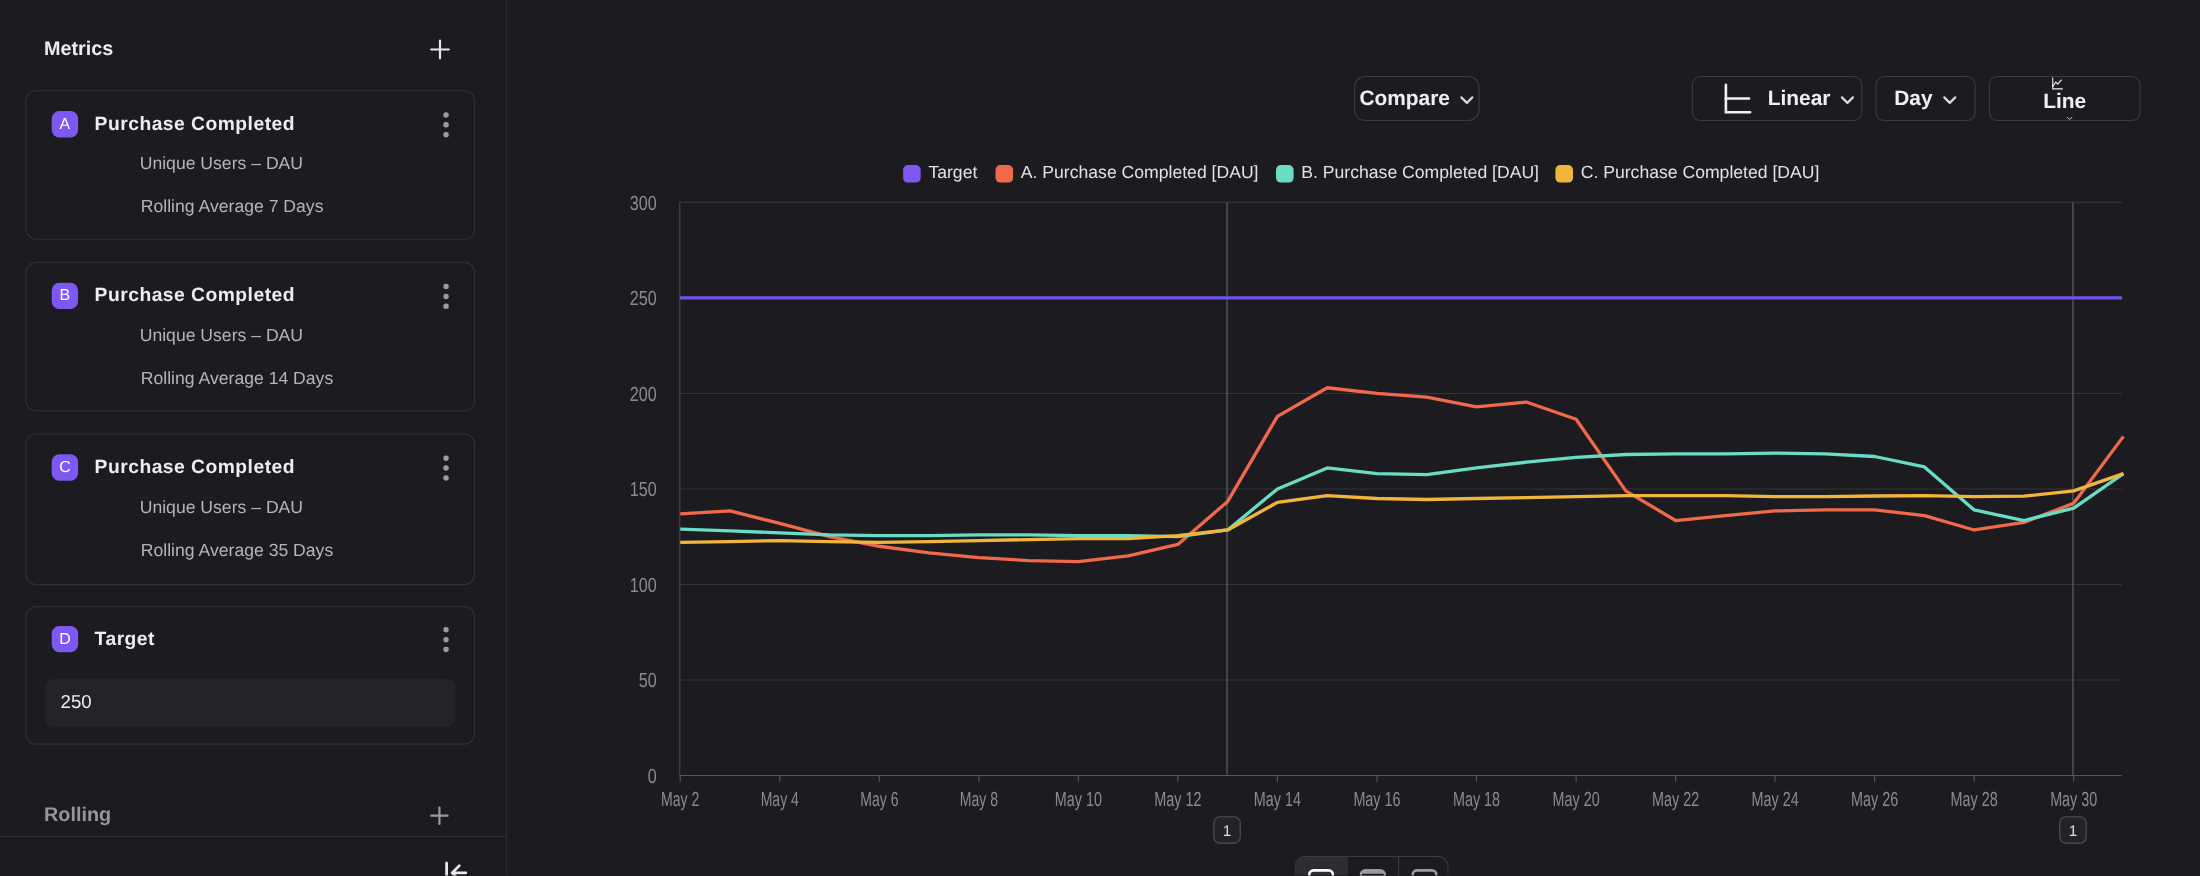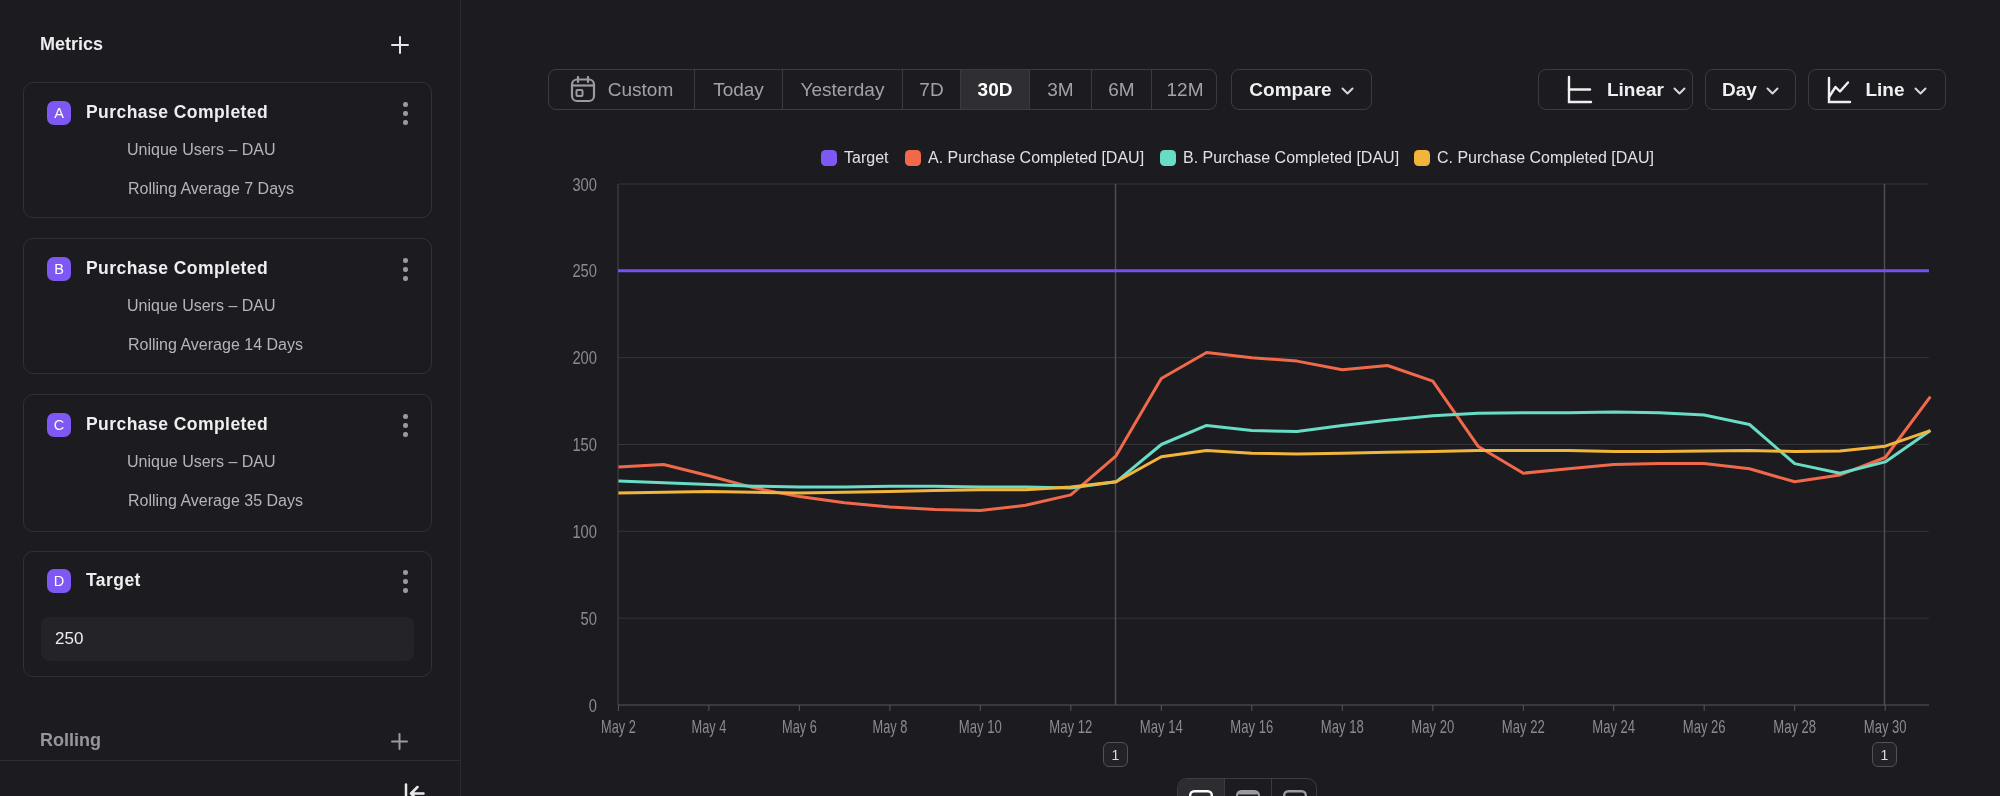--- a/index.html
+++ b/index.html
@@ -97,39 +97,22 @@
     <div class="abs" style="left:40px; top:730px; color:#96969b; font-size:18px; font-weight:700;">Rolling</div>
     <svg class="abs" style="left:391px; top:733px;" width="17" height="17" viewBox="0 0 17 17">
       <path d="M8.5 1 V16 M1 8.5 H16" fill="none" stroke="#9a9a9f" stroke-width="2" stroke-linecap="round"></path>
     </svg>
     <div class="abs" style="left:0; top:760px; width:460px; height:1px; background:#2c2c31;"></div>
     <svg class="abs" style="left:402px; top:783px;" width="24" height="13" viewBox="0 0 24 13">
       <path d="M4 1.5 V13 M9 10.5 H21.5 M9 10.5 l6.5 -6.5 M9 10.5 l6.5 6.5" fill="none" stroke="#e9e9ec" stroke-width="2.5" stroke-linecap="round"></path>
     </svg>
   </div>
 
-  <div class="abs" style="left:548px; top:69px; width:669px; height:41px; border:1px solid #3b3b41; border-radius:8px;">
-    <div class="seg" style="left:0; width:145px; border-left:none;">
-      <svg width="26" height="27" viewBox="0 0 26 27" style="margin-right:12px;">
-        <rect x="2" y="3.5" width="22" height="21.5" rx="5" fill="none" stroke="#9b9ba1" stroke-width="2.2"></rect>
-        <path d="M2 9.5 H24" stroke="#9b9ba1" stroke-width="2.2"></path>
-        <path d="M8 1 V6 M18 1 V6" stroke="#9b9ba1" stroke-width="2.2" stroke-linecap="round"></path>
-        <rect x="6.5" y="14" width="6" height="6" rx="1" fill="none" stroke="#9b9ba1" stroke-width="2"></rect>
-      </svg>
-      Custom</div>
-    <div class="seg" style="left:145px; width:88px;">Today</div>
-    <div class="seg" style="left:233px; width:120px;">Yesterday</div>
-    <div class="seg" style="left:353px; width:58px;">7D</div>
-    <div class="seg" style="left:411px; width:69px; background:#2e2e33; color:#ffffff; font-weight:700;">30D</div>
-    <div class="seg" style="left:480px; width:62px;">3M</div>
-    <div class="seg" style="left:542px; width:60px;">6M</div>
-    <div class="seg" style="left:602px; width:67px; border-radius:0 8px 8px 0;">12M</div>
-  </div>
-
-  <div class="btn" style="left:1231px; width:141px;">Compare
+
+  <div class="btn" style="left:1231px; width:114px;border-radius:10px;">Compare
     <svg class="chev" width="13" height="8" viewBox="0 0 13 8">
         <path d="M1.5 1.5 L6.5 6.5 L11.5 1.5" fill="none" stroke="#d8d8dc" stroke-width="2" stroke-linecap="round" stroke-linejoin="round"></path>
       </svg>
   </div>
 
   <div class="btn" style="left:1538px; width:155px;padding-left:22px;">
     <svg width="26" height="29" viewBox="0 0 26 29" style="margin-right:14px;">
       <path d="M2 2 V27 H24" fill="none" stroke="#f0f0f2" stroke-width="2.4" stroke-linecap="round"></path>
       <path d="M2 14.5 H23" stroke="#f0f0f2" stroke-width="2.4" stroke-linecap="round"></path>
     </svg>
@@ -138,21 +121,21 @@
         <path d="M1.5 1.5 L6.5 6.5 L11.5 1.5" fill="none" stroke="#d8d8dc" stroke-width="2" stroke-linecap="round" stroke-linejoin="round"></path>
       </svg>
   </div>
 
   <div class="btn" style="left:1705px; width:91px;">Day
     <svg class="chev" width="13" height="8" viewBox="0 0 13 8">
         <path d="M1.5 1.5 L6.5 6.5 L11.5 1.5" fill="none" stroke="#d8d8dc" stroke-width="2" stroke-linecap="round" stroke-linejoin="round"></path>
       </svg>
   </div>
 
-  <div class="btn" style="left:1808px; width:138px;">
+  <div class="btn" style="left:1808px; width:138px;flex-direction:column;">
     <svg width="25" height="28" viewBox="0 0 25 28" style="margin-right:13px;">
       <path d="M2 2 V26 H23" fill="none" stroke="#f0f0f2" stroke-width="2.4" stroke-linecap="round"></path>
       <path d="M2 21 L8.5 11 L13 15.5 L21 6.5" fill="none" stroke="#f0f0f2" stroke-width="2.4" stroke-linecap="round" stroke-linejoin="round"></path>
     </svg>
     Line
     <svg class="chev" width="13" height="8" viewBox="0 0 13 8">
         <path d="M1.5 1.5 L6.5 6.5 L11.5 1.5" fill="none" stroke="#d8d8dc" stroke-width="2" stroke-linecap="round" stroke-linejoin="round"></path>
       </svg>
   </div>
 

